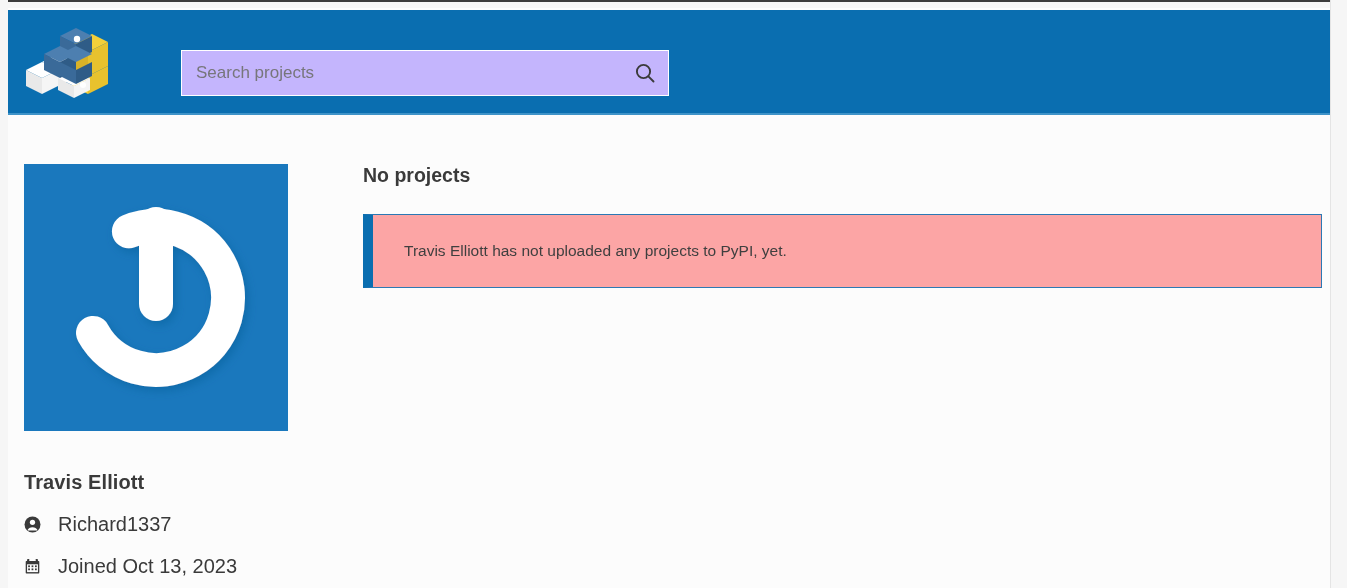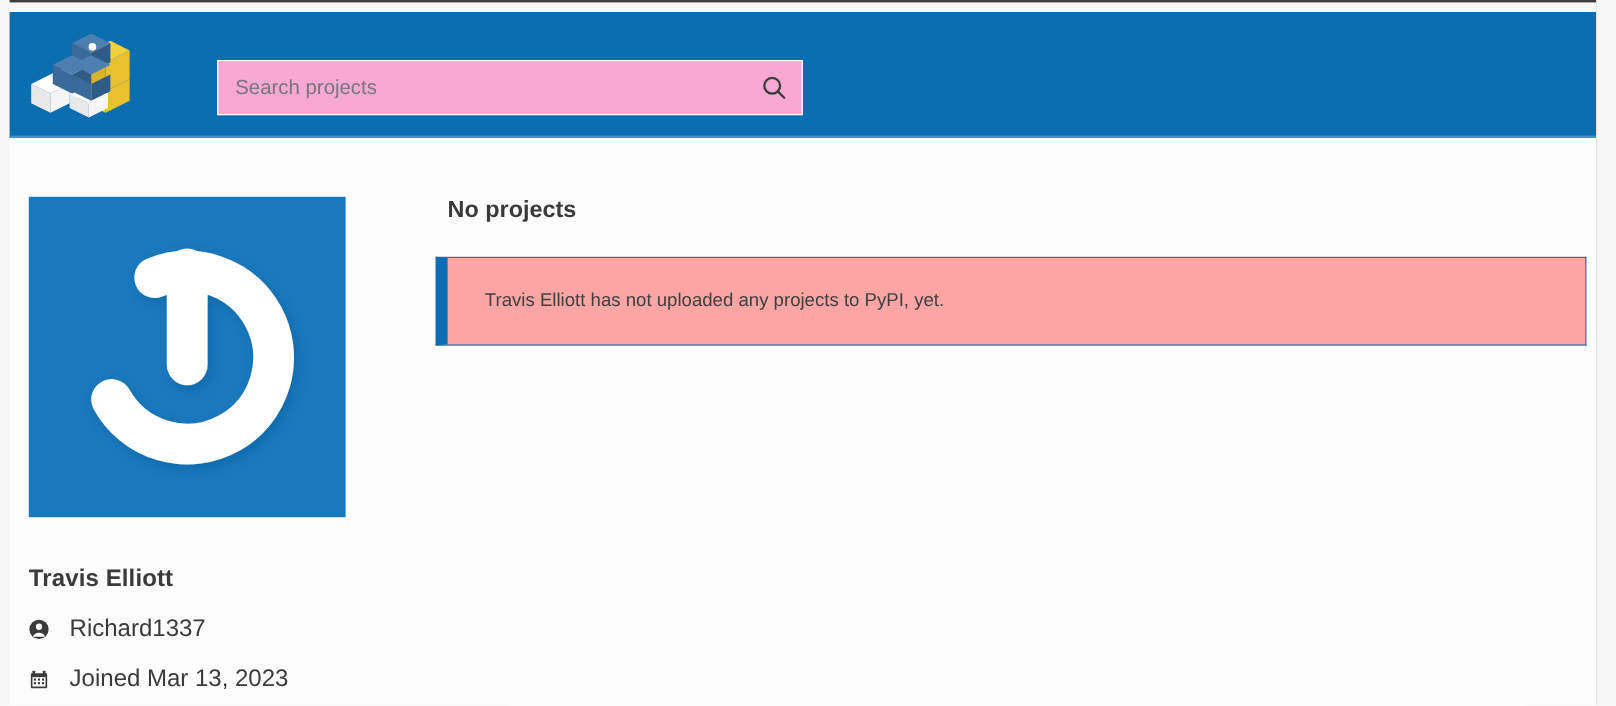--- a/index.html
+++ b/index.html
@@ -45,21 +45,21 @@
   .logo {
     position: absolute;
     left: 12px; top: 18px;
     width: 92px; height: 72px;
   }
 
   .search-wrap {
     position: absolute;
     left: 173px; top: 40px;
     width: 488px; height: 46px;
-    background: #f9a8d4;
+    background: #c4b5fd;
     border: 1px solid #ffffff;
     display: flex;
     align-items: center;
   }
   .search-input {
     flex: 1;
     height: 44px;
     border: 0;
     outline: none;
     padding: 0 14px;
@@ -135,21 +135,21 @@
   .main {
     position: absolute;
     left: 355px; top: 47px;
     right: 8px;
   }
 
   .main-heading {
     font-size: 19.5px;
     font-weight: bold;
     color: #3a3a3a;
-    margin: 0 0 27px 10px;
+    margin: 0 0 27px 0;
   }
 
   .callout {
     width: 960px;
     max-width: 100%;
     background: #fca5a5;
     border: 1px solid #2b79b4;
     border-left: 10px solid #0a6eb0;
     min-height: 74px;
     display: flex;
@@ -264,21 +264,21 @@
             <g fill="#3a3a3a">
               <rect x="4.9" y="8.7" width="2.1" height="2.1"></rect>
               <rect x="8.9" y="8.7" width="2.1" height="2.1"></rect>
               <rect x="12.9" y="8.7" width="2.1" height="2.1"></rect>
               <rect x="4.9" y="12.3" width="2.1" height="2.1"></rect>
               <rect x="8.9" y="12.3" width="2.1" height="2.1"></rect>
               <rect x="12.9" y="12.3" width="2.1" height="2.1"></rect>
             </g>
           </svg>
         </span>
-        <span>Joined Mar 13, 2023</span>
+        <span>Joined Oct 13, 2023</span>
       </div>
     </div>
 
     <div class="main">
       <h2 class="main-heading">No projects</h2>
 
       <div class="callout">
         <span class="callout-text">Travis Elliott has not uploaded any projects to PyPI, yet.</span>
       </div>
     </div>

